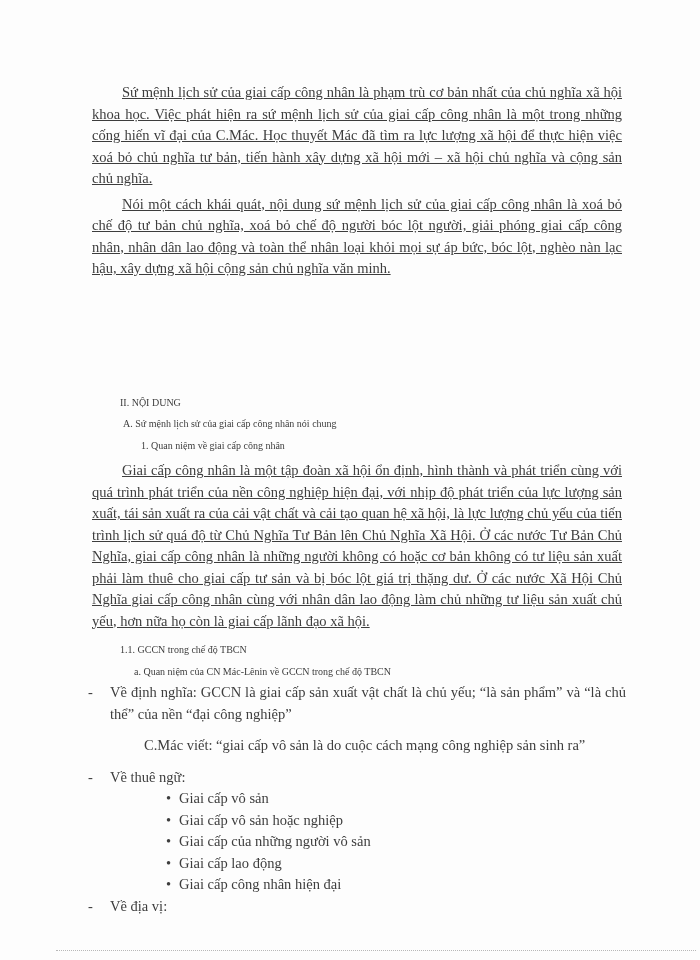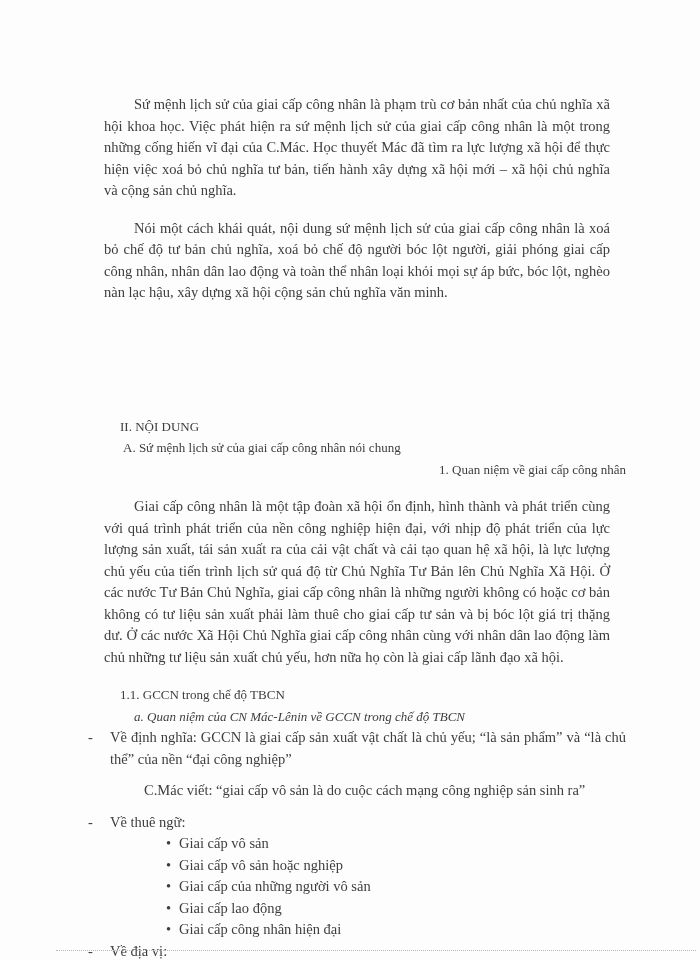--- a/index.html
+++ b/index.html
@@ -10,35 +10,36 @@
     box-sizing: border-box;
     background: #fdfdfd;
     padding: 78px 74px 0 88px;
     font-family: "Liberation Serif", "DejaVu Serif", serif;
     font-size: 14.5px;
     line-height: 21.5px;
     color: #3d3d3d;
     overflow: hidden;
   }
   .para {
-    margin: 16px;
+    margin: 4px;
     text-align: justify;
     text-indent: 30px;
+    text-decoration: underline;
   }
   .heading {
     margin: 0;
     text-align: left;
     font-weight: normal;
-    font-size: 13px;
+    font-size: 10px;
   }
   .h-section { padding-left: 32px; margin-top: 112px; }
   .h-sub-a   { padding-left: 35px; }
-  .h-item-1  { padding-left: 53px; text-align: right; }
+  .h-item-1  { padding-left: 53px; }
   .h-sub-11  { padding-left: 32px; margin-top: 7px; }
-  .h-sub-a2  { padding-left: 46px; font-style: italic; }
+  .h-sub-a2  { padding-left: 46px; }
   .dash-item {
     display: flex;
     margin: 0;
     justify-content: space-between;
   }
   .dash-marker {
     width: 22px;
     flex: 0 0 22px;
   }
   .dash-marker::before { content: "-"; }

